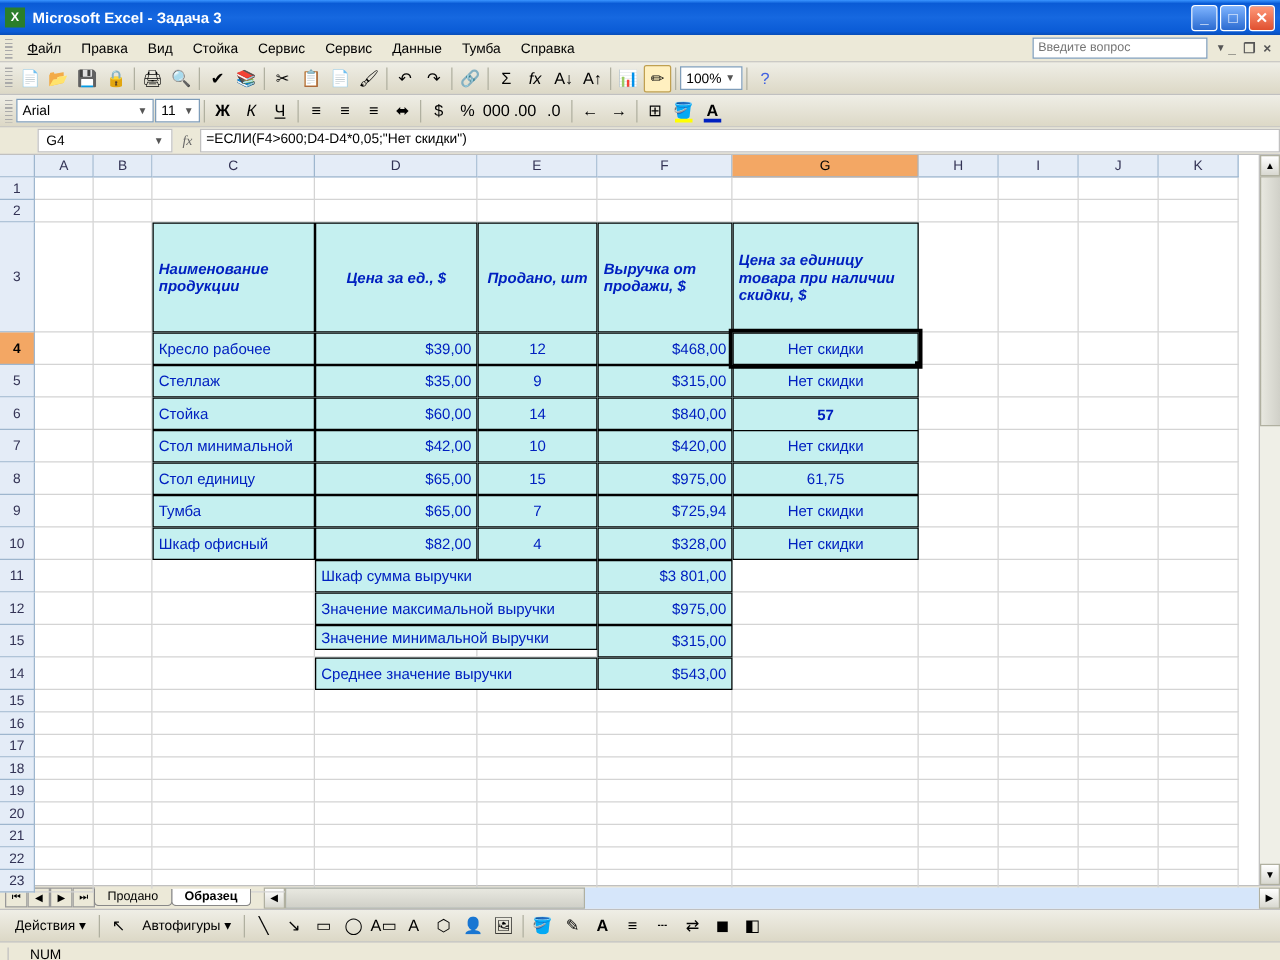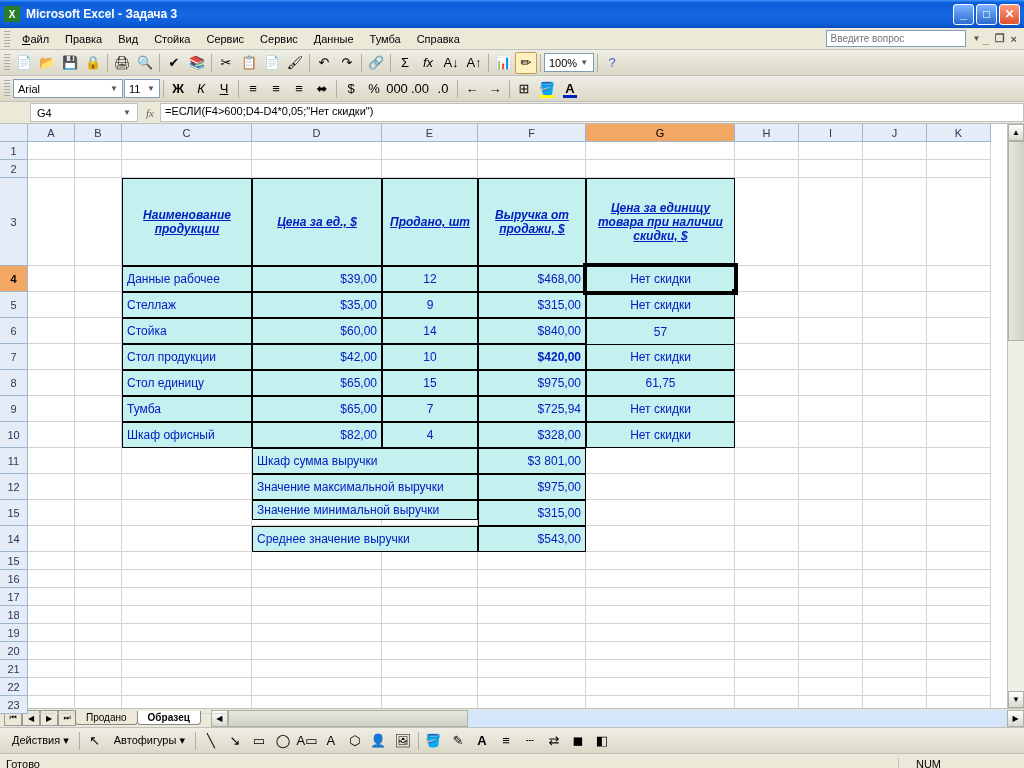--- a/index.html
+++ b/index.html
@@ -46,21 +46,21 @@
 .col-h.active { background: #f3a764; color: #000; }
 .row-headers { position: absolute; top: 18px; left: 0; width: 28px; }
 .row-h { width: 28px; background: #e4ecf7; border-right: 1px solid #9eb6ce; border-bottom: 1px solid #9eb6ce; display: flex; align-items: center; justify-content: center; color: #335; font-size: 11px; }
 .row-h.active { background: #f3a764; color: #000; font-weight: bold; }
 .cells { position: absolute; top: 18px; left: 28px; }
 .cell { position: absolute; border-right: 1px solid #d4d4d4; border-bottom: 1px solid #d4d4d4; padding: 2px 3px; display: flex; align-items: center; font-size: 11px; overflow: hidden; }
 
 
 .data-table { position: absolute; top: 18px; left: 28px; }
 .dt-cell { position: absolute; background: #c5f0f0; border: 1px solid #000; display: flex; align-items: center; padding: 1px 4px; color: #0020c0; font-size: 12px; }
-.dt-cell.header { font-weight: bold; font-style: italic; justify-content: center; text-align: center; text-decoration: underline; }
+.dt-cell.header { font-weight: bold; font-style: italic; justify-content: center; text-align: left; }
 .dt-cell.center { justify-content: center; }
 .dt-cell.right { justify-content: flex-end; }
 .dt-cell.selected { outline: 3px solid #000; z-index: 5; }
 .sel-handle { position: absolute; width: 5px; height: 5px; background: #000; right: -3px; bottom: -3px; }
 
 
 .vscroll { position: absolute; right: 0; top: 0; width: 17px; height: 100%; background: #efefe7; border-left: 1px solid #c0c0c0; }
 .vscroll .vbtn { height: 17px; background: linear-gradient(to bottom, #fff, #d8d8d0); border: 1px solid #b0b0a0; display: flex; align-items: center; justify-content: center; font-size: 8px; }
 .vscroll .vthumb { position: absolute; top: 17px; left: 0; width: 17px; height: 200px; background: linear-gradient(to right, #e8e8e0, #d0d0c8); border: 1px solid #b0b0a0; }
 
@@ -505,39 +505,39 @@
       <div class="cell" style="left: 771px; top: 554px; width: 64px; height: 18px;"></div>
       <div class="cell" style="left: 835px; top: 554px; width: 64px; height: 18px;"></div>
       <div class="cell" style="left: 899px; top: 554px; width: 64px; height: 18px;"></div>
     </div>
   <div class="data-table" id="dataTable">
       <div class="dt-cell header" style="left: 94px; top: 36px; width: 130px; height: 88px;">Наименование продукции</div>
       <div class="dt-cell header" style="left: 224px; top: 36px; width: 130px; height: 88px;">Цена за ед., $</div>
       <div class="dt-cell header" style="left: 354px; top: 36px; width: 96px; height: 88px;">Продано, шт</div>
       <div class="dt-cell header" style="left: 450px; top: 36px; width: 108px; height: 88px;">Выручка от продажи, $</div>
       <div class="dt-cell header" style="left: 558px; top: 36px; width: 149px; height: 88px;">Цена за единицу товара при наличии скидки, $</div>
-      <div class="dt-cell " style="left: 94px; top: 124px; width: 130px; height: 26px;">Данные рабочее</div>
+      <div class="dt-cell " style="left: 94px; top: 124px; width: 130px; height: 26px;">Кресло рабочее</div>
       <div class="dt-cell right" style="left: 224px; top: 124px; width: 130px; height: 26px;">$39,00</div>
       <div class="dt-cell center" style="left: 354px; top: 124px; width: 96px; height: 26px;">12</div>
       <div class="dt-cell right" style="left: 450px; top: 124px; width: 108px; height: 26px;">$468,00</div>
       <div class="dt-cell center selected" style="left: 558px; top: 124px; width: 149px; height: 26px;">Нет скидки<div class="sel-handle"></div></div>
       <div class="dt-cell " style="left: 94px; top: 150px; width: 130px; height: 26px;">Стеллаж</div>
       <div class="dt-cell right" style="left: 224px; top: 150px; width: 130px; height: 26px;">$35,00</div>
       <div class="dt-cell center" style="left: 354px; top: 150px; width: 96px; height: 26px;">9</div>
       <div class="dt-cell right" style="left: 450px; top: 150px; width: 108px; height: 26px;">$315,00</div>
       <div class="dt-cell center" style="left: 558px; top: 150px; width: 149px; height: 26px;">Нет скидки</div>
       <div class="dt-cell " style="left: 94px; top: 176px; width: 130px; height: 26px;">Стойка</div>
       <div class="dt-cell right" style="left: 224px; top: 176px; width: 130px; height: 26px;">$60,00</div>
       <div class="dt-cell center" style="left: 354px; top: 176px; width: 96px; height: 26px;">14</div>
       <div class="dt-cell right" style="left: 450px; top: 176px; width: 108px; height: 26px;">$840,00</div>
-      <div class="dt-cell center" style="left: 558px; top: 176px; width: 149px; height: 28px;">57</div>
-      <div class="dt-cell " style="left: 94px; top: 202px; width: 130px; height: 26px;">Стол продукции</div>
+      <div class="dt-cell center" style="left: 558px; top: 176px; width: 149px; height: 28px; font-weight: bold;">57</div>
+      <div class="dt-cell " style="left: 94px; top: 202px; width: 130px; height: 26px;">Стол минимальной</div>
       <div class="dt-cell right" style="left: 224px; top: 202px; width: 130px; height: 26px;">$42,00</div>
       <div class="dt-cell center" style="left: 354px; top: 202px; width: 96px; height: 26px;">10</div>
-      <div class="dt-cell right" style="left: 450px; top: 202px; width: 108px; height: 26px; font-weight: bold;">$420,00</div>
+      <div class="dt-cell right" style="left: 450px; top: 202px; width: 108px; height: 26px;">$420,00</div>
       <div class="dt-cell center" style="left: 558px; top: 202px; width: 149px; height: 26px;">Нет скидки</div>
       <div class="dt-cell " style="left: 94px; top: 228px; width: 130px; height: 26px;">Стол единицу</div>
       <div class="dt-cell right" style="left: 224px; top: 228px; width: 130px; height: 26px;">$65,00</div>
       <div class="dt-cell center" style="left: 354px; top: 228px; width: 96px; height: 26px;">15</div>
       <div class="dt-cell right" style="left: 450px; top: 228px; width: 108px; height: 26px;">$975,00</div>
       <div class="dt-cell center" style="left: 558px; top: 228px; width: 149px; height: 26px;">61,75</div>
       <div class="dt-cell " style="left: 94px; top: 254px; width: 130px; height: 26px;">Тумба</div>
       <div class="dt-cell right" style="left: 224px; top: 254px; width: 130px; height: 26px;">$65,00</div>
       <div class="dt-cell center" style="left: 354px; top: 254px; width: 96px; height: 26px;">7</div>
       <div class="dt-cell right" style="left: 450px; top: 254px; width: 108px; height: 26px;">$725,94</div>
@@ -604,16 +604,15 @@
       <b>A</b>
     </span>
   <span class="tb-btn">≡</span>
   <span class="tb-btn">┄</span>
   <span class="tb-btn">⇄</span>
   <span class="tb-btn">◼</span>
   <span class="tb-btn">◧</span>
 </div>
 
 <div class="status-bar">
-  <span class="status-main">Готово</span>
   <span class="status-seg">NUM</span>
   <span class="status-seg"></span>
 </div>
 
 </body></html>

